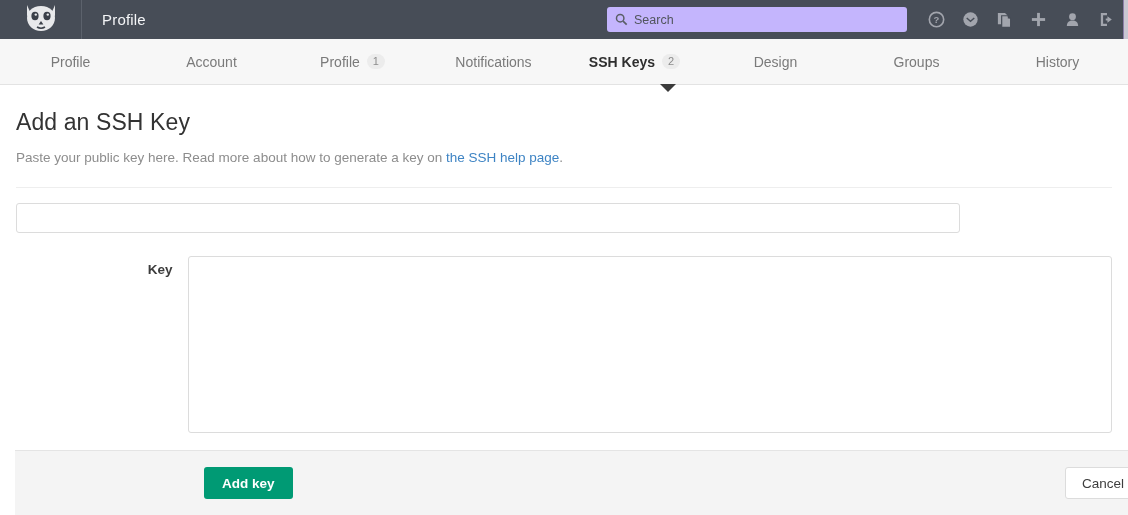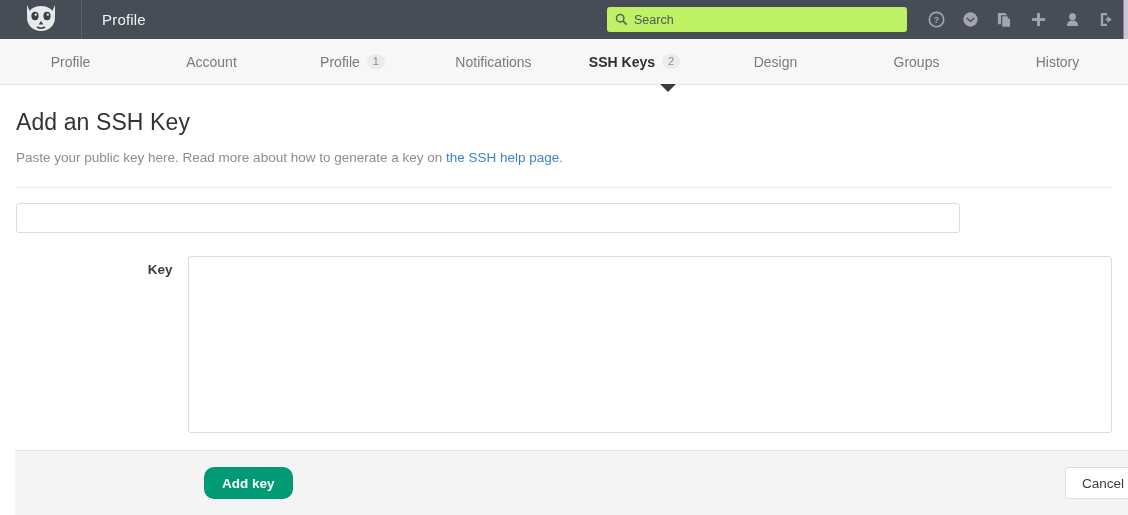--- a/index.html
+++ b/index.html
@@ -46,21 +46,21 @@
     position: absolute;
     right: 0;
     top: 0;
     height: 39px;
     display: flex;
     align-items: center;
   }
   .search-box {
     width: 300px;
     height: 25px;
-    background: #bef264;
+    background: #c4b5fd;
     border-radius: 3px;
     display: flex;
     align-items: center;
     padding: 0 8px;
     box-sizing: border-box;
     margin-right: 12px;
   }
   .search-box .sicon {
     margin-right: 6px;
     display: flex;
@@ -216,21 +216,21 @@
     border-top: 1px solid #e4e4e4;
     box-sizing: border-box;
   }
   .btn-primary {
     position: absolute;
     left: 189px;
     top: 16px;
     background: #009a74;
     color: #ffffff;
     border: none;
-    border-radius: 10px;
+    border-radius: 3px;
     font-family: "Liberation Sans", sans-serif;
     font-size: 13.5px;
     font-weight: bold;
     padding: 0 18px;
     height: 32px;
     cursor: pointer;
   }
   .btn-default {
     position: absolute;
     left: 1050px;

